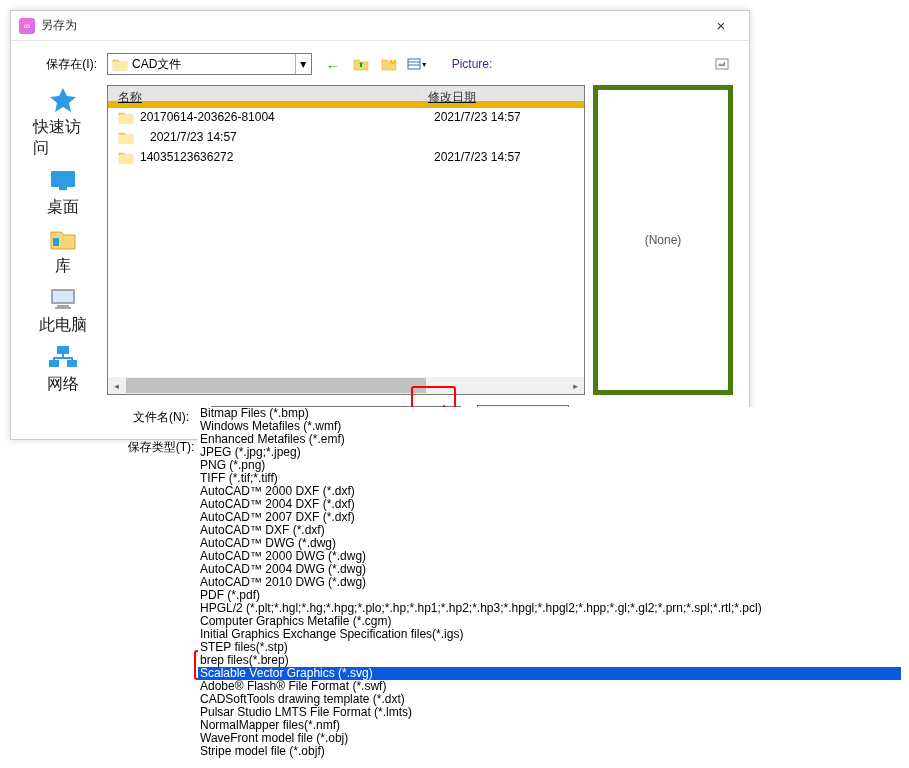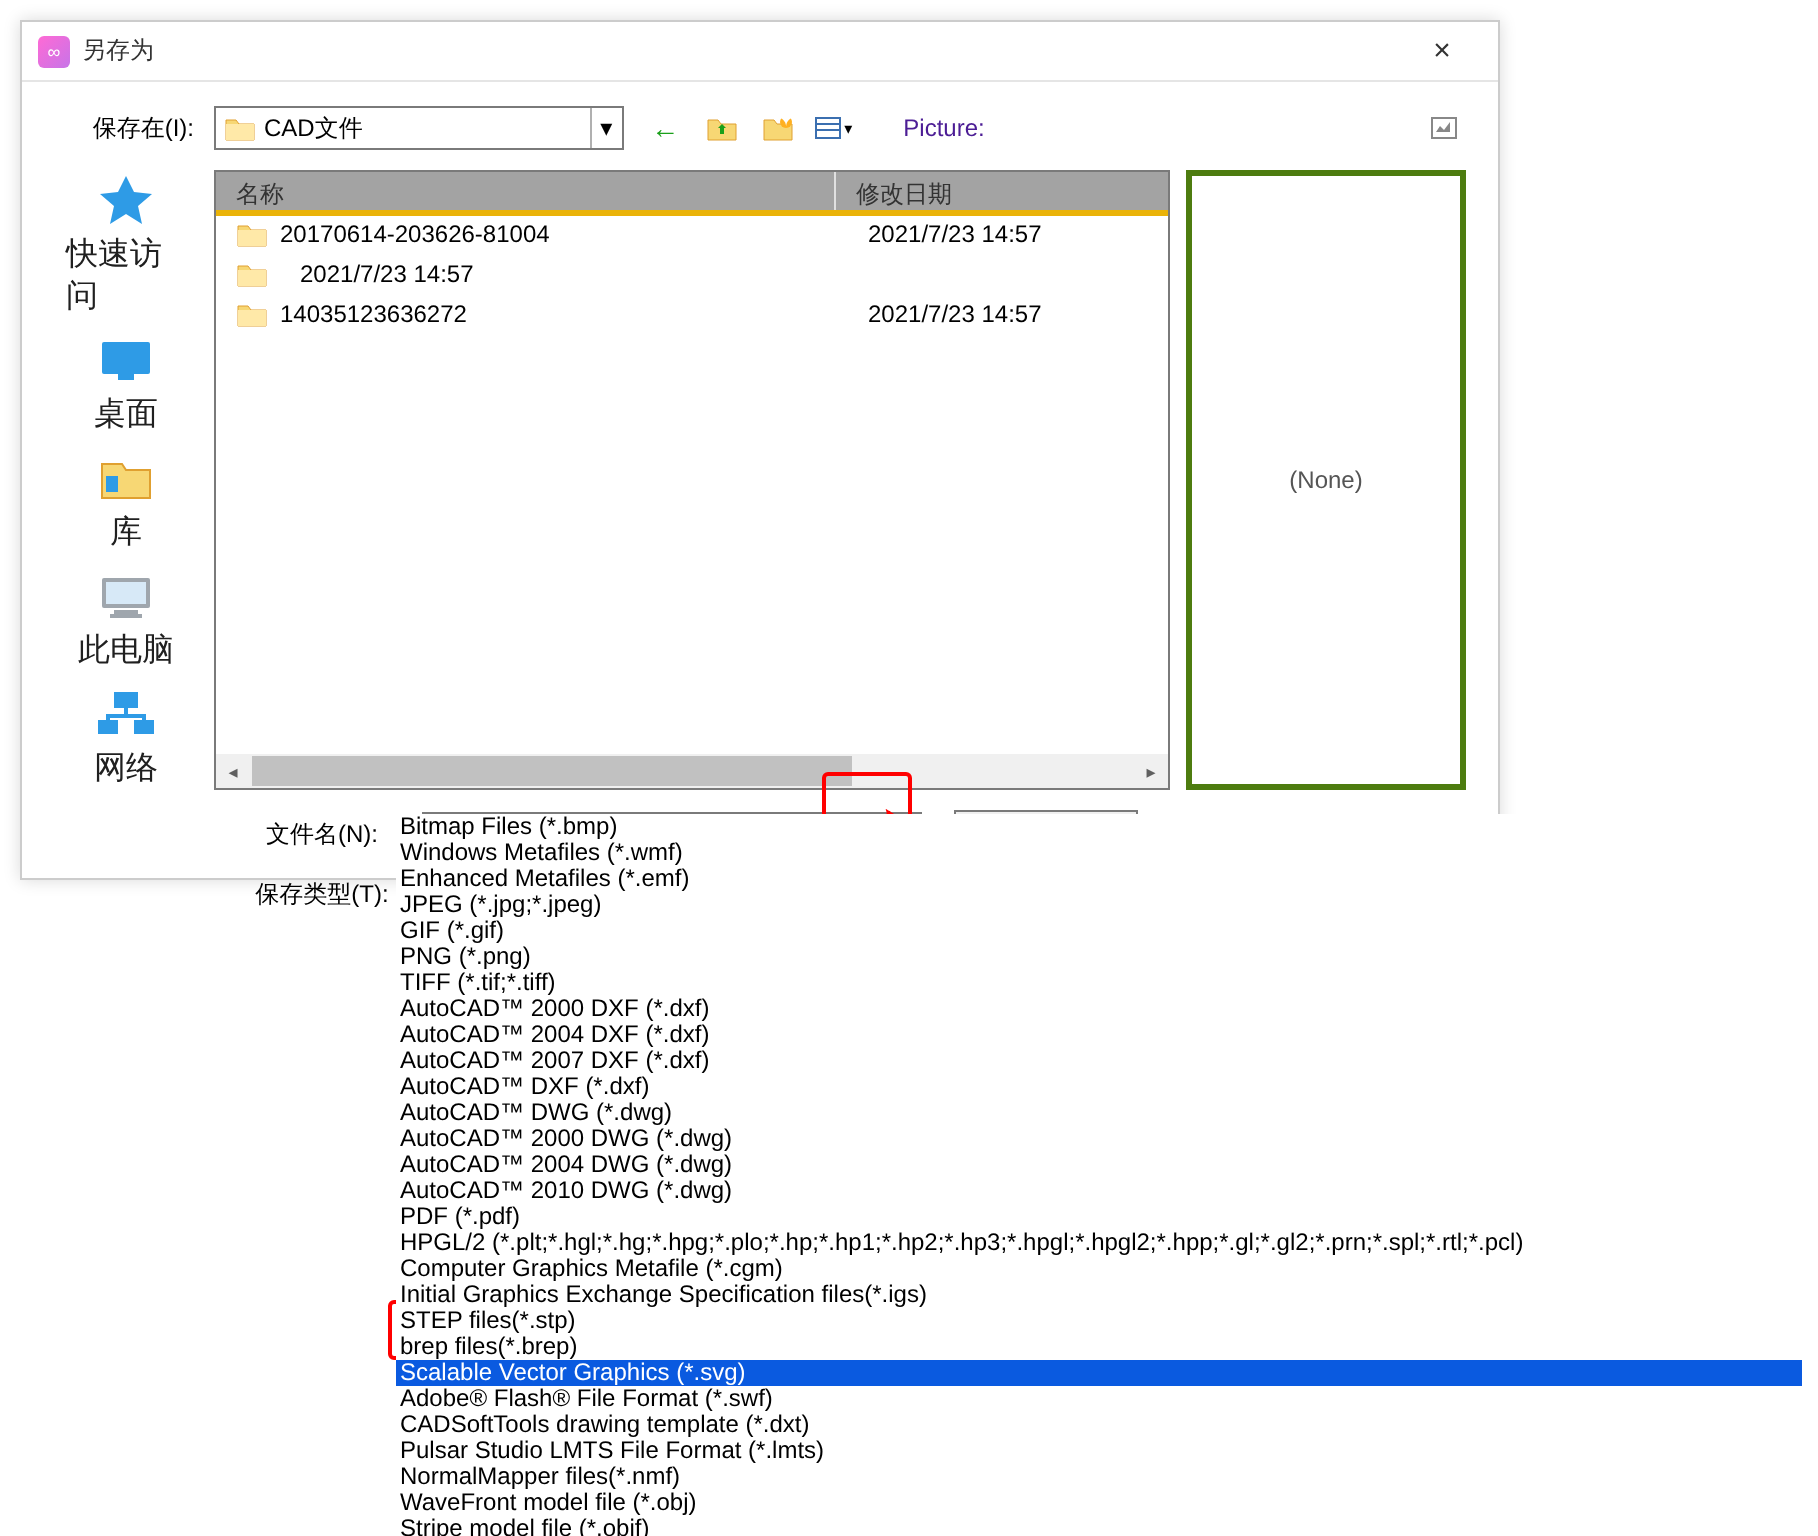--- a/index.html
+++ b/index.html
@@ -35,35 +35,35 @@
   .preview-label { margin-left: 14px; color: #4c1d95; font-family: Tahoma, sans-serif; }
   .preview-btn { width: 22px; height: 20px; border: none; background: transparent; display: flex; align-items: center; justify-content: center; cursor: pointer; }
 
   .midarea { display: flex; gap: 8px; flex: 1; }
   .places { width: 72px; display: flex; flex-direction: column; align-items: center; gap: 6px; }
   .place { width: 60px; display: flex; flex-direction: column; align-items: center; gap: 2px; cursor: pointer; }
   .place .icon { width: 36px; height: 30px; display: flex; align-items: center; justify-content: center; }
   .place span { color: #202020; font-size: 16px; }
 
   .filelist { flex: 1; border: 1px solid #7a7a7a; background: #fff; display: flex; flex-direction: column; min-height: 0; }
-  .fl-header { display: flex; height: 22px; border-bottom: 3px solid #eab308; background: #a3a3a3; }
+  .fl-header { display: flex; height: 22px; border-bottom: 7px solid #eab308; background: #e5e5e5; text-decoration: underline; }
   .fl-header .col { padding: 3px 10px; color: #333; }
   .fl-header .col-name { flex: 0 0 310px; border-right: 1px solid #e0e0e0; }
   .fl-header .col-date { flex: 1; }
   .fl-rows { flex: 1; overflow: hidden; padding: 2px 0; }
   .fl-row { display: flex; height: 20px; align-items: flex-start; cursor: default; }
   .fl-row .folder-icon-sm { width: 16px; height: 14px; margin: 0 6px 0 10px; flex: 0 0 16px; }
   .fl-row .name { flex: 0 0 284px; }
   .fl-row .date { padding-left: 10px; }
   .fl-scrollbar { height: 17px; background: #f0f0f0; display: flex; align-items: center; }
   .fl-scrollbar .arrow { width: 17px; height: 17px; background: #f0f0f0; display: flex; align-items: center; justify-content: center; font-size: 9px; color: #606060; }
   .fl-scrollbar .thumb { width: 300px; height: 15px; background: #c1c1c1; margin: 0 1px; }
   .fl-scrollbar .track { flex: 1; }
 
-  .preview-pane { width: 140px; border: 3px solid #4d7c0f; background: #fff; display: flex; align-items: center; justify-content: center; color: #555; font-family: Tahoma, sans-serif; }
+  .preview-pane { width: 140px; border: 5px solid #4d7c0f; background: #fff; display: flex; align-items: center; justify-content: center; color: #555; font-family: Tahoma, sans-serif; }
 
   .bottombar { margin-top: 10px; display: flex; flex-direction: column; gap: 6px; }
   .bottom-row { display: flex; align-items: center; gap: 6px; }
   .bottom-row label { width: 88px; text-align: center; padding-left: 90px; box-sizing: content-box; }
   .combo {
     flex: 0 0 250px; height: 22px; border: 1px solid #7a7a7a; background: #22c55e;
     display: flex; align-items: center; padding-left: 4px;
   }
   .combo .text { flex: 1; font-family: "Courier New", monospace; font-size: 12px; }
   .combo .arrow { width: 17px; height: 100%; border-left: 1px solid #b0b0b0; display: flex; align-items: center; justify-content: center; }
@@ -264,21 +264,20 @@
       </div>
     </div>
   </div>
 </div>
 
 <div class="dropdown-list" id="dropdown-list">
     <div class="item">Bitmap Files (*.bmp)</div>
     <div class="item">Windows Metafiles (*.wmf)</div>
     <div class="item">Enhanced Metafiles (*.emf)</div>
     <div class="item">JPEG (*.jpg;*.jpeg)</div>
-    <div class="item">GIF (*.gif)</div>
     <div class="item">PNG (*.png)</div>
     <div class="item">TIFF (*.tif;*.tiff)</div>
     <div class="item">AutoCAD™ 2000 DXF (*.dxf)</div>
     <div class="item">AutoCAD™ 2004 DXF (*.dxf)</div>
     <div class="item">AutoCAD™ 2007 DXF (*.dxf)</div>
     <div class="item">AutoCAD™ DXF (*.dxf)</div>
     <div class="item">AutoCAD™ DWG (*.dwg)</div>
     <div class="item">AutoCAD™ 2000 DWG (*.dwg)</div>
     <div class="item">AutoCAD™ 2004 DWG (*.dwg)</div>
     <div class="item">AutoCAD™ 2010 DWG (*.dwg)</div>

